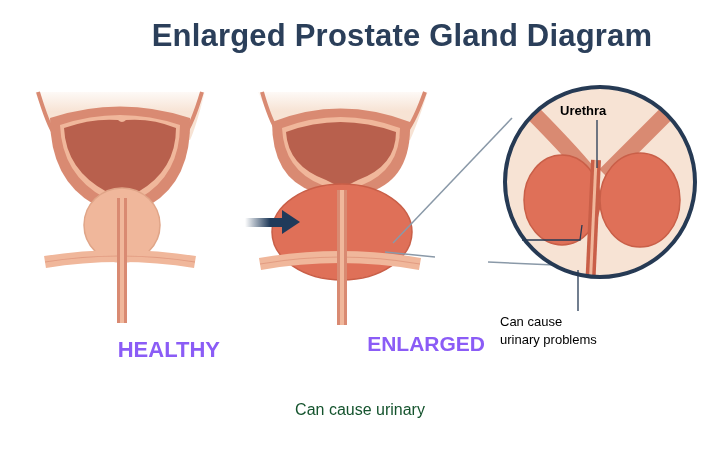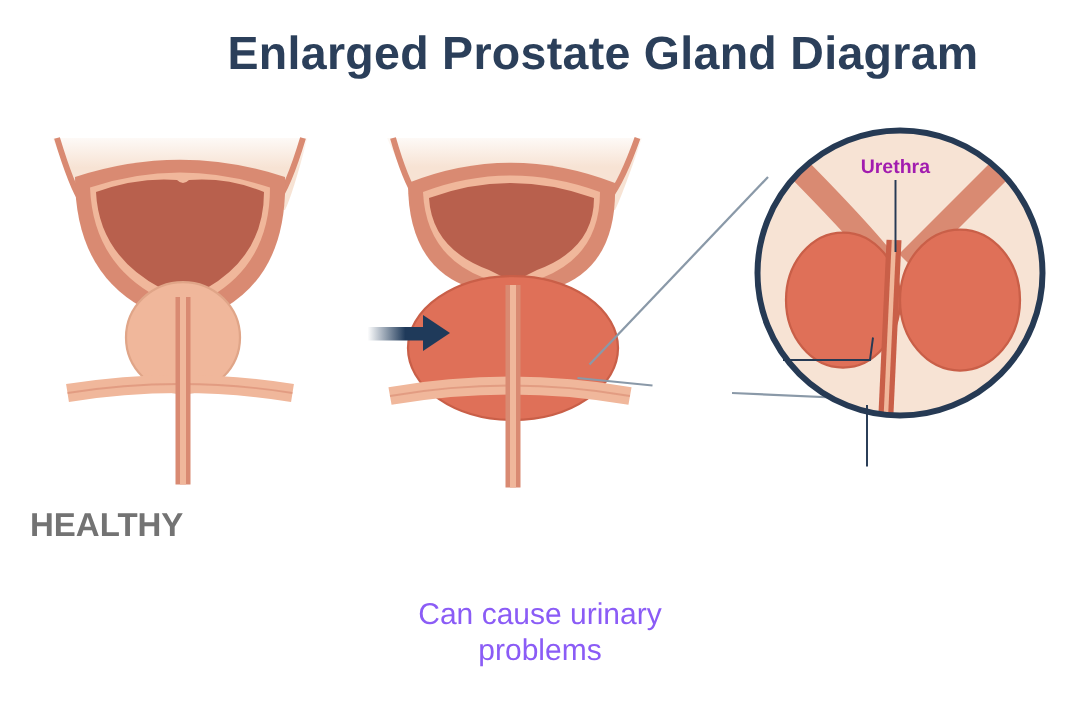--- a/index.html
+++ b/index.html
@@ -1,23 +1,23 @@
 <!DOCTYPE html>
 <html><head>
 <meta charset="utf-8">
 <style>
   html, body { margin: 0; padding: 0; }
   body { width: 712px; height: 475px; background: #ffffff; position: relative; overflow: hidden; font-family: "Liberation Sans", "DejaVu Sans", sans-serif; color: #263a54; }
   .title { position: absolute; left: 0; width: 712px; top: 18px; text-align: center; font-size: 31px; font-weight: bold; color: #2b3f5a; letter-spacing: 0.2px; padding-left: 46px; }
   svg.art { position: absolute; left: 0; top: 0; }
-  .label { position: absolute; text-align: left; font-weight: bold; color: #737373; }
+  .label { position: absolute; text-align: right; font-weight: bold; color: #8b5cf6; }
   .healthy { left: 20px; width: 200px; top: 336px; font-size: 22px; line-height: 28px; }
   .enlarged { left: 235px; width: 250px; top: 330px; font-size: 21px; line-height: 27px; }
-  .enlarged-sub { position: absolute; left: 235px; width: 250px; top: 398px; text-align: center; font-size: 20px; line-height: 24px; color: #8b5cf6; }
-  .callout { position: absolute; font-size: 12.5px; font-weight: bold; color: #a21caf; text-align: right; line-height: 16px; }
+  .enlarged-sub { position: absolute; left: 235px; width: 250px; top: 398px; text-align: center; font-size: 16px; line-height: 24px; color: #14532d; }
+  .callout { position: absolute; font-size: 12.5px; font-weight: bold; color: #000000; text-align: left; line-height: 16px; }
   .urethra { left: 560px; top: 103px; width: 60px; font-size: 13px; }
   .compression { left: 418px; top: 230px; width: 104px; }
   .cause { left: 500px; top: 313px; width: 160px; font-size: 13px; line-height: 18px; font-weight: normal; }
 </style>
 </head>
 <body>
 
 <div class="title">Enlarged Prostate Gland Diagram</div>
 
 <svg class="art" width="712" height="475" viewBox="0 0 712 475">
@@ -83,26 +83,28 @@
   <line x1="597" y1="120" x2="597" y2="168" stroke="#263a54" stroke-width="1.3"></line>
   <polyline points="522,240 580,240 582,225" fill="none" stroke="#263a54" stroke-width="1.3"></polyline>
   <line x1="578" y1="270" x2="578" y2="311" stroke="#263a54" stroke-width="1.3"></line>
 </svg>
 
 <div class="label healthy">
   <div>HEALTHY</div>
 </div>
 
 <div class="label enlarged">
+  <div>ENLARGED</div>
 </div>
 
 <div class="enlarged-sub">
   <div>Can cause urinary</div>
-  <div>problems</div>
 </div>
 
 <div class="callout urethra">Urethra</div>
 
 <div class="callout compression">
 </div>
 
 <div class="callout cause">
+  <div>Can cause</div>
+  <div>urinary problems</div>
 </div>
 
 </body></html>

